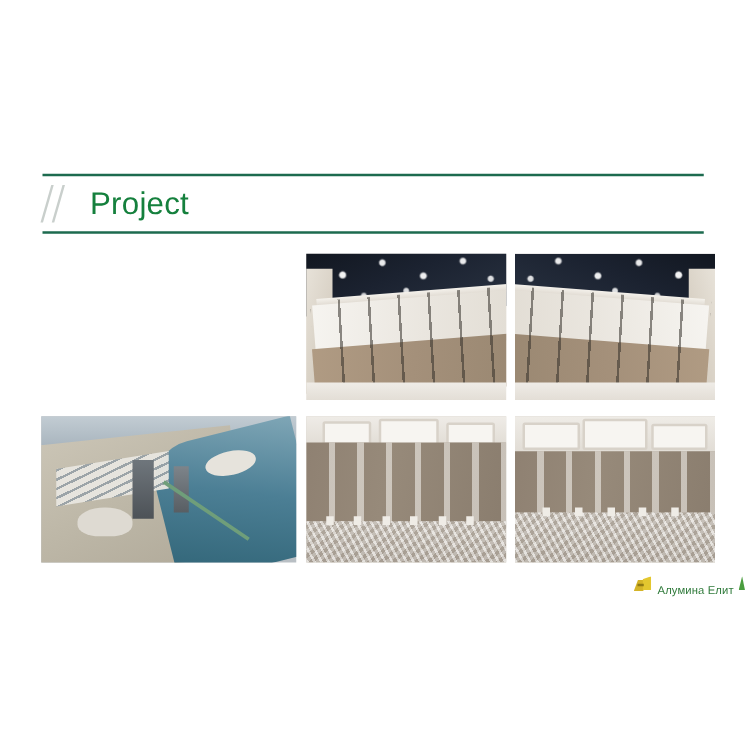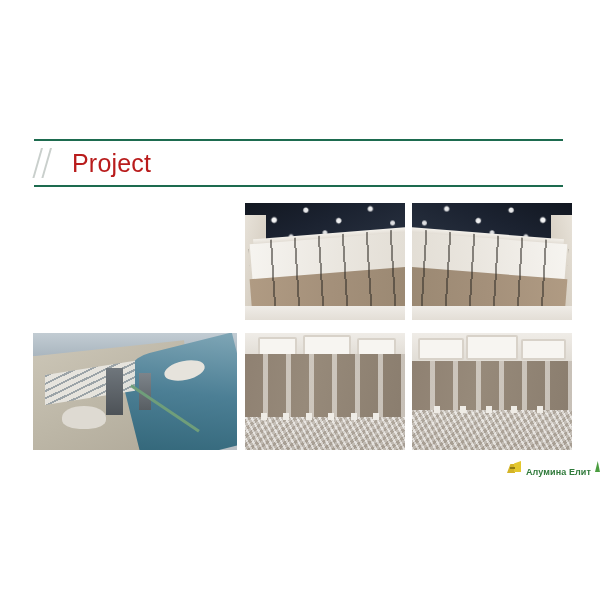--- a/index.html
+++ b/index.html
@@ -60,21 +60,21 @@
     height: 30px;
     background: #c9cfcc;
     transform: skewX(-16deg);
     transform-origin: top left;
   }
   .slashes i.s1 { left: 5px; }
   .slashes i.s2 { left: 14px; }
 
   .page-title {
     font-size: 25px;
-    color: #b91c1c;
+    color: #15803d;
     letter-spacing: 0.2px;
     line-height: 1;
     font-weight: 400;
     white-space: nowrap;
   }
 
   
   .info {
     position: absolute;
     left: 32px;
@@ -292,21 +292,21 @@
     background: #e3c72f;
     clip-path: polygon(0 22%, 100% 0, 100% 100%, 0 100%);
   }
   .logo-mark .m-c {
     position: absolute; left: 3px; bottom: 4px;
     width: 5px; height: 2px;
     background: #8f7a13;
   }
   .logo-text {
     font-size: 9px;
-    font-weight: bold;
+    font-weight: normal;
     color: #2f7a3a;
     letter-spacing: 0.1px;
     line-height: 1;
     white-space: nowrap;
     margin-top: 12px;
   }
   .logo-leaf {
     width: 5px; height: 11px;
     background: #4a9d3f;
     clip-path: polygon(55% 0, 100% 100%, 0 100%);

